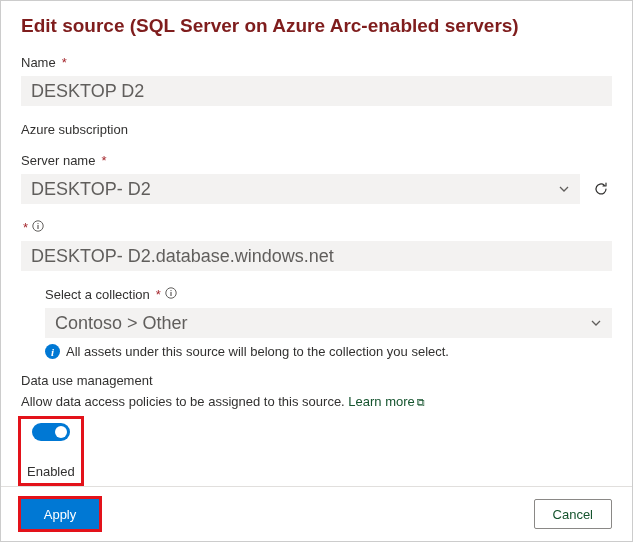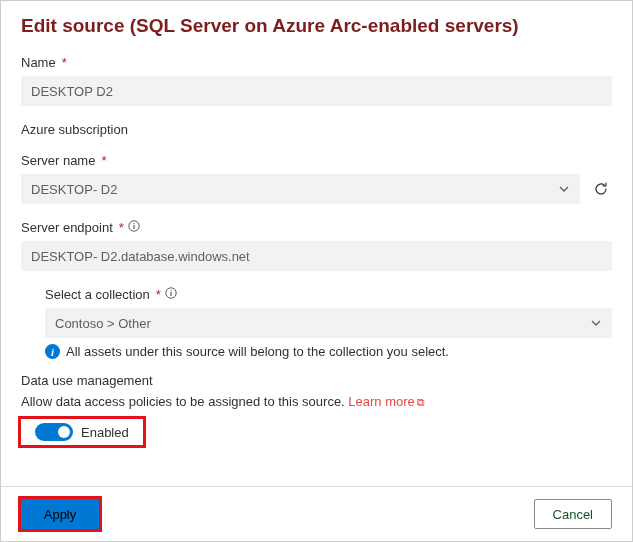--- a/index.html
+++ b/index.html
@@ -39,21 +39,21 @@
       width: 12px; height: 12px;
       align-items: center; justify-content: center;
     }
     .input-like {
       background: #f3f2f1;
       border: none;
       height: 30px;
       width: 100%;
       padding: 0 10px;
       color: #605e5c;
-      font-size: 13px;
+      font-size: 18px;
       display: flex;
       align-items: center;
       justify-content: space-between;
     }
     .row-flex { display: flex; align-items: center; gap: 10px; }
     .row-flex .input-like { flex: 1; }
     .chevron {
       color: #605e5c;
       margin-left: auto;
     }
@@ -83,27 +83,28 @@
       font-family: Georgia, serif;
     }
     .section {
       margin-top: 14px;
     }
     .desc {
       font-size: 13px;
       color: #323130;
       margin-bottom: 10px;
     }
-    .link { color: #ef4444; text-decoration: none; cursor: pointer; }
+    .link { color: #14532d; text-decoration: none; cursor: pointer; }
     .ext-icon { font-size: 11px; margin-left: 2px; }
     .toggle-wrap {
       display: inline-flex;
       align-items: center;
-      gap: 8px;
-      padding: 4px 14px;
+      gap: 23px;
+      padding: 4px 6px;
+      flex-direction: column;
     }
     .toggle {
       width: 38px; height: 18px;
       background: #0078d4;
       border-radius: 9px;
       position: relative;
       cursor: pointer;
     }
     .toggle::after {
       content: "";
@@ -128,21 +129,21 @@
       min-width: 78px;
       padding: 0 18px;
       font-size: 13px;
       cursor: pointer;
       display: inline-flex;
       align-items: center;
       justify-content: center;
     }
     .btn-primary {
       background: #0078d4;
-      color: #000000;
+      color: #ffffff;
       border: none;
     }
     .btn-default {
       background: #fff;
       color: #14532d;
       border: 1px solid #8a8886;
       border-radius: 2px;
     }
     svg { display: block; }
   </style>
@@ -186,21 +187,20 @@
       <span class="refresh-btn">
         <svg width="16" height="16" viewBox="0 0 16 16">
             <path d="M13 8a5 5 0 1 1-1.7-3.8M13 2v3h-3" stroke="#323130" stroke-width="1.2" fill="none" stroke-linecap="round" stroke-linejoin="round"></path>
           </svg>
       </span>
     </div>
   </div>
 
   <div class="field">
     <div class="field-label">
-      <span>Server endpoint</span>
         <span class="req">*</span>
       <span class="info-icon">
         <svg width="12" height="12" viewBox="0 0 12 12">
             <circle cx="6" cy="6" r="5.2" stroke="#605e5c" stroke-width="1" fill="none"></circle>
             <circle cx="6" cy="3.6" r="0.7" fill="#605e5c"></circle>
             <rect x="5.4" y="5" width="1.2" height="4" fill="#605e5c"></rect>
           </svg>
       </span>
     </div>
     <div class="input-like">

